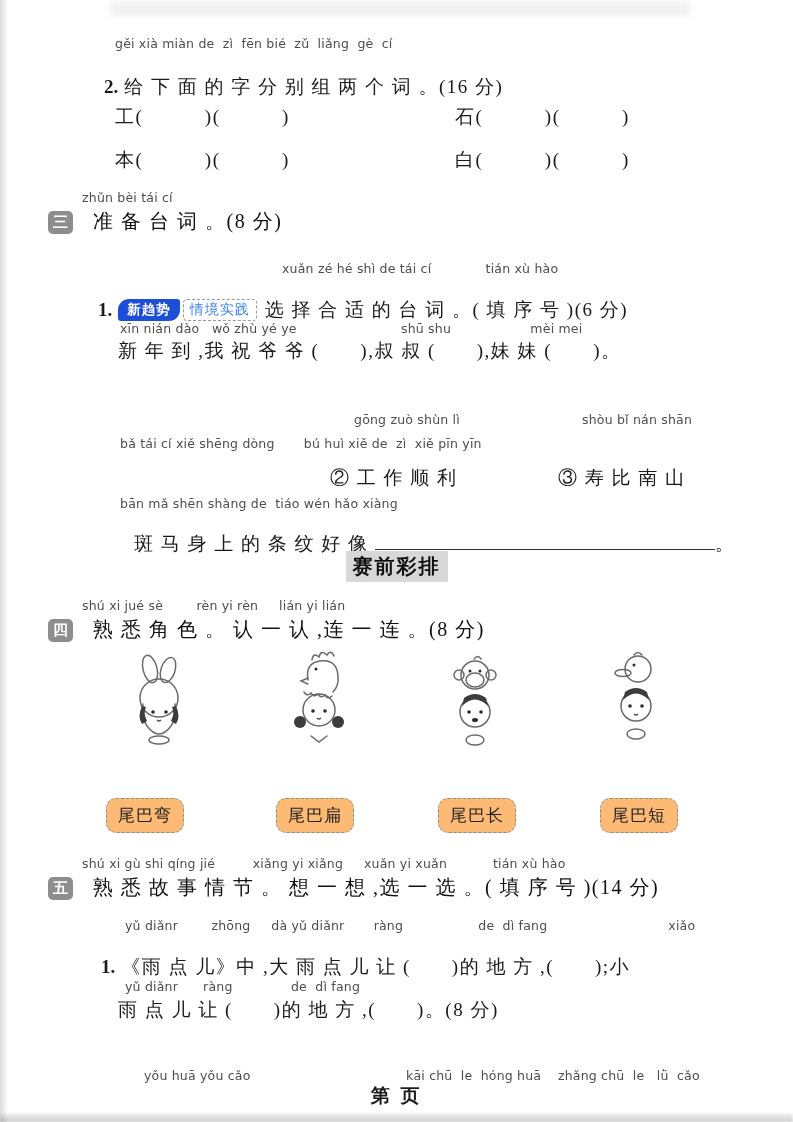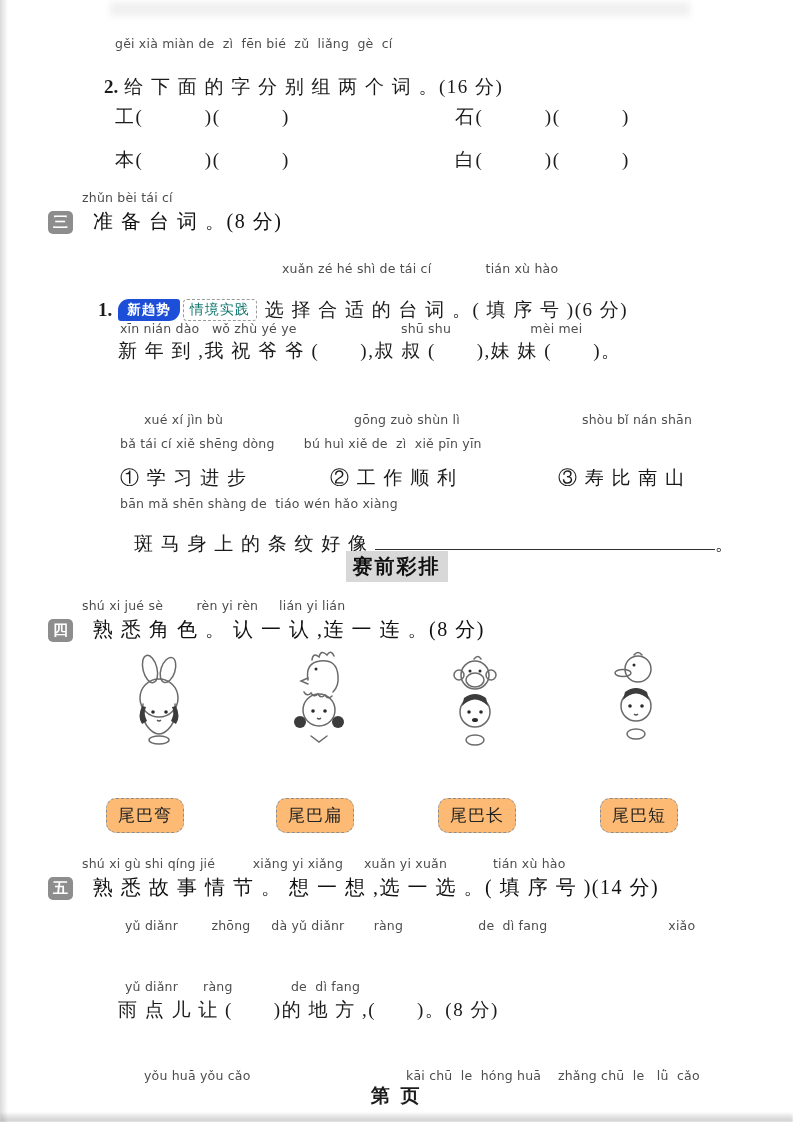--- a/index.html
+++ b/index.html
@@ -22,21 +22,21 @@
     border-radius:5px; color:#fff; font-size:15px; font-weight:bold;
     text-align:center; line-height:23px; font-family:"DejaVu Sans",sans-serif;
   }
   .badge-dark {
     display:inline-block; background:#1d4ed8; color:#fff;
     font-family:"DejaVu Sans",sans-serif; font-size:13.5px; font-weight:bold;
     padding:2px 9px; border-radius:11px 3px 11px 3px; letter-spacing:1px;
     vertical-align:2px;
   }
   .badge-outline {
-    display:inline-block; border:1.4px dashed #9b9b9b; color:#0f766e;
+    display:inline-block; border:1.4px dashed #9b9b9b; color:#3b82f6;
     font-size:14px; padding:1px 6px; border-radius:4px; letter-spacing:1px;
     margin-left:3px; vertical-align:2px;
   }
   .banner {
     position:absolute; left:50%; transform:translateX(-50%);
     background:#d8d8d8; font-size:20px; font-weight:bold;
     letter-spacing:2px; padding:2px 7px; color:#111;
   }
   .labelbox {
     position:absolute; border:1.6px dashed #8c8c8c; border-radius:10px;
@@ -77,24 +77,20 @@
   <div class="abs sec-title" style="left:93px;top:208px">准 备 台 词 。(8 分)</div>
 
   <div class="abs py" style="left:282px;top:261px">xuǎn zé hé shì de tái cí             tián xù hào</div>
   <div class="abs" style="left:82px;top:279px">
     <span class="num">1.</span><span class="badge-dark">新趋势</span><span class="badge-outline">情境实践</span>  <span class="hz">选 择 合 适 的 台 词 。( 填 序 号 )(6 分)</span>
   </div>
 
   <div class="abs py" style="left:120px;top:321px">xīn nián dào   wǒ zhù yé ye                         shū shu                   mèi mei</div>
   <div class="abs hz" style="left:118px;top:338px">新 年 到 ,我 祝 爷 爷 (　　),叔 叔 (　　),妹 妹 (　　)。</div>
 
-  <div class="abs opt" style="left:120px;top:376px">
-    <span class="py">xué xí jìn bù</span>
-    <span class="hz"><span>①</span> <span>学 习 进 步</span></span>
-  </div>
   <div class="abs opt" style="left:330px;top:376px">
     <span class="py">gōng zuò shùn lì</span>
     <span class="hz"><span>②</span> <span>工 作 顺 利</span></span>
   </div>
   <div class="abs opt" style="left:558px;top:376px">
     <span class="py">shòu bǐ nán shān</span>
     <span class="hz"><span>③</span> <span>寿 比 南 山</span></span>
   </div>
 
   <div class="abs py" style="left:120px;top:436px">bǎ tái cí xiě shēng dòng       bú huì xiě de  zì  xiě pīn yīn</div>
@@ -183,20 +179,23 @@
   <div class="labelbox" style="left:106px;top:798px">尾巴弯</div>
   <div class="labelbox" style="left:276px;top:798px">尾巴扁</div>
   <div class="labelbox" style="left:438px;top:798px">尾巴长</div>
   <div class="labelbox" style="left:600px;top:798px">尾巴短</div>
 
   <div class="abs py" style="left:82px;top:856px">shú xi gù shi qíng jié         xiǎng yi xiǎng     xuǎn yi xuǎn           tián xù hào</div>
   <div class="marker" style="left:48px;top:877px">五</div>
   <div class="abs sec-title" style="left:93px;top:874px">熟 悉 故 事 情 节 。 想 一 想 ,选 一 选 。( 填 序 号 )(14 分)</div>
 
   <div class="abs py" style="left:125px;top:918px">yǔ diǎnr        zhōng     dà yǔ diǎnr       ràng                  de  dì fang                             xiǎo</div>
+  <div class="abs" style="left:85px;top:936px">
+    <span class="num">1.</span><span class="hz">《雨 点 儿》中 ,大 雨 点 儿 让 (　　)的 地 方 ,(　　);小</span>
+  </div>
   <div class="abs py" style="left:125px;top:979px">yǔ diǎnr      ràng              de  dì fang</div>
   <div class="abs hz" style="left:118px;top:997px">雨 点 儿 让 (　　)的 地 方 ,(　　)。(8 分)</div>
 
   <div class="abs opt" style="left:120px;top:1032px">
     <span class="py">yǒu huā yǒu cǎo</span>
     <span class="hz"> </span>
   </div>
   <div class="abs opt" style="left:382px;top:1032px">
     <span class="py">kāi chū  le  hóng huā    zhǎng chū  le   lǜ  cǎo</span>
     <span class="hz"> </span>

